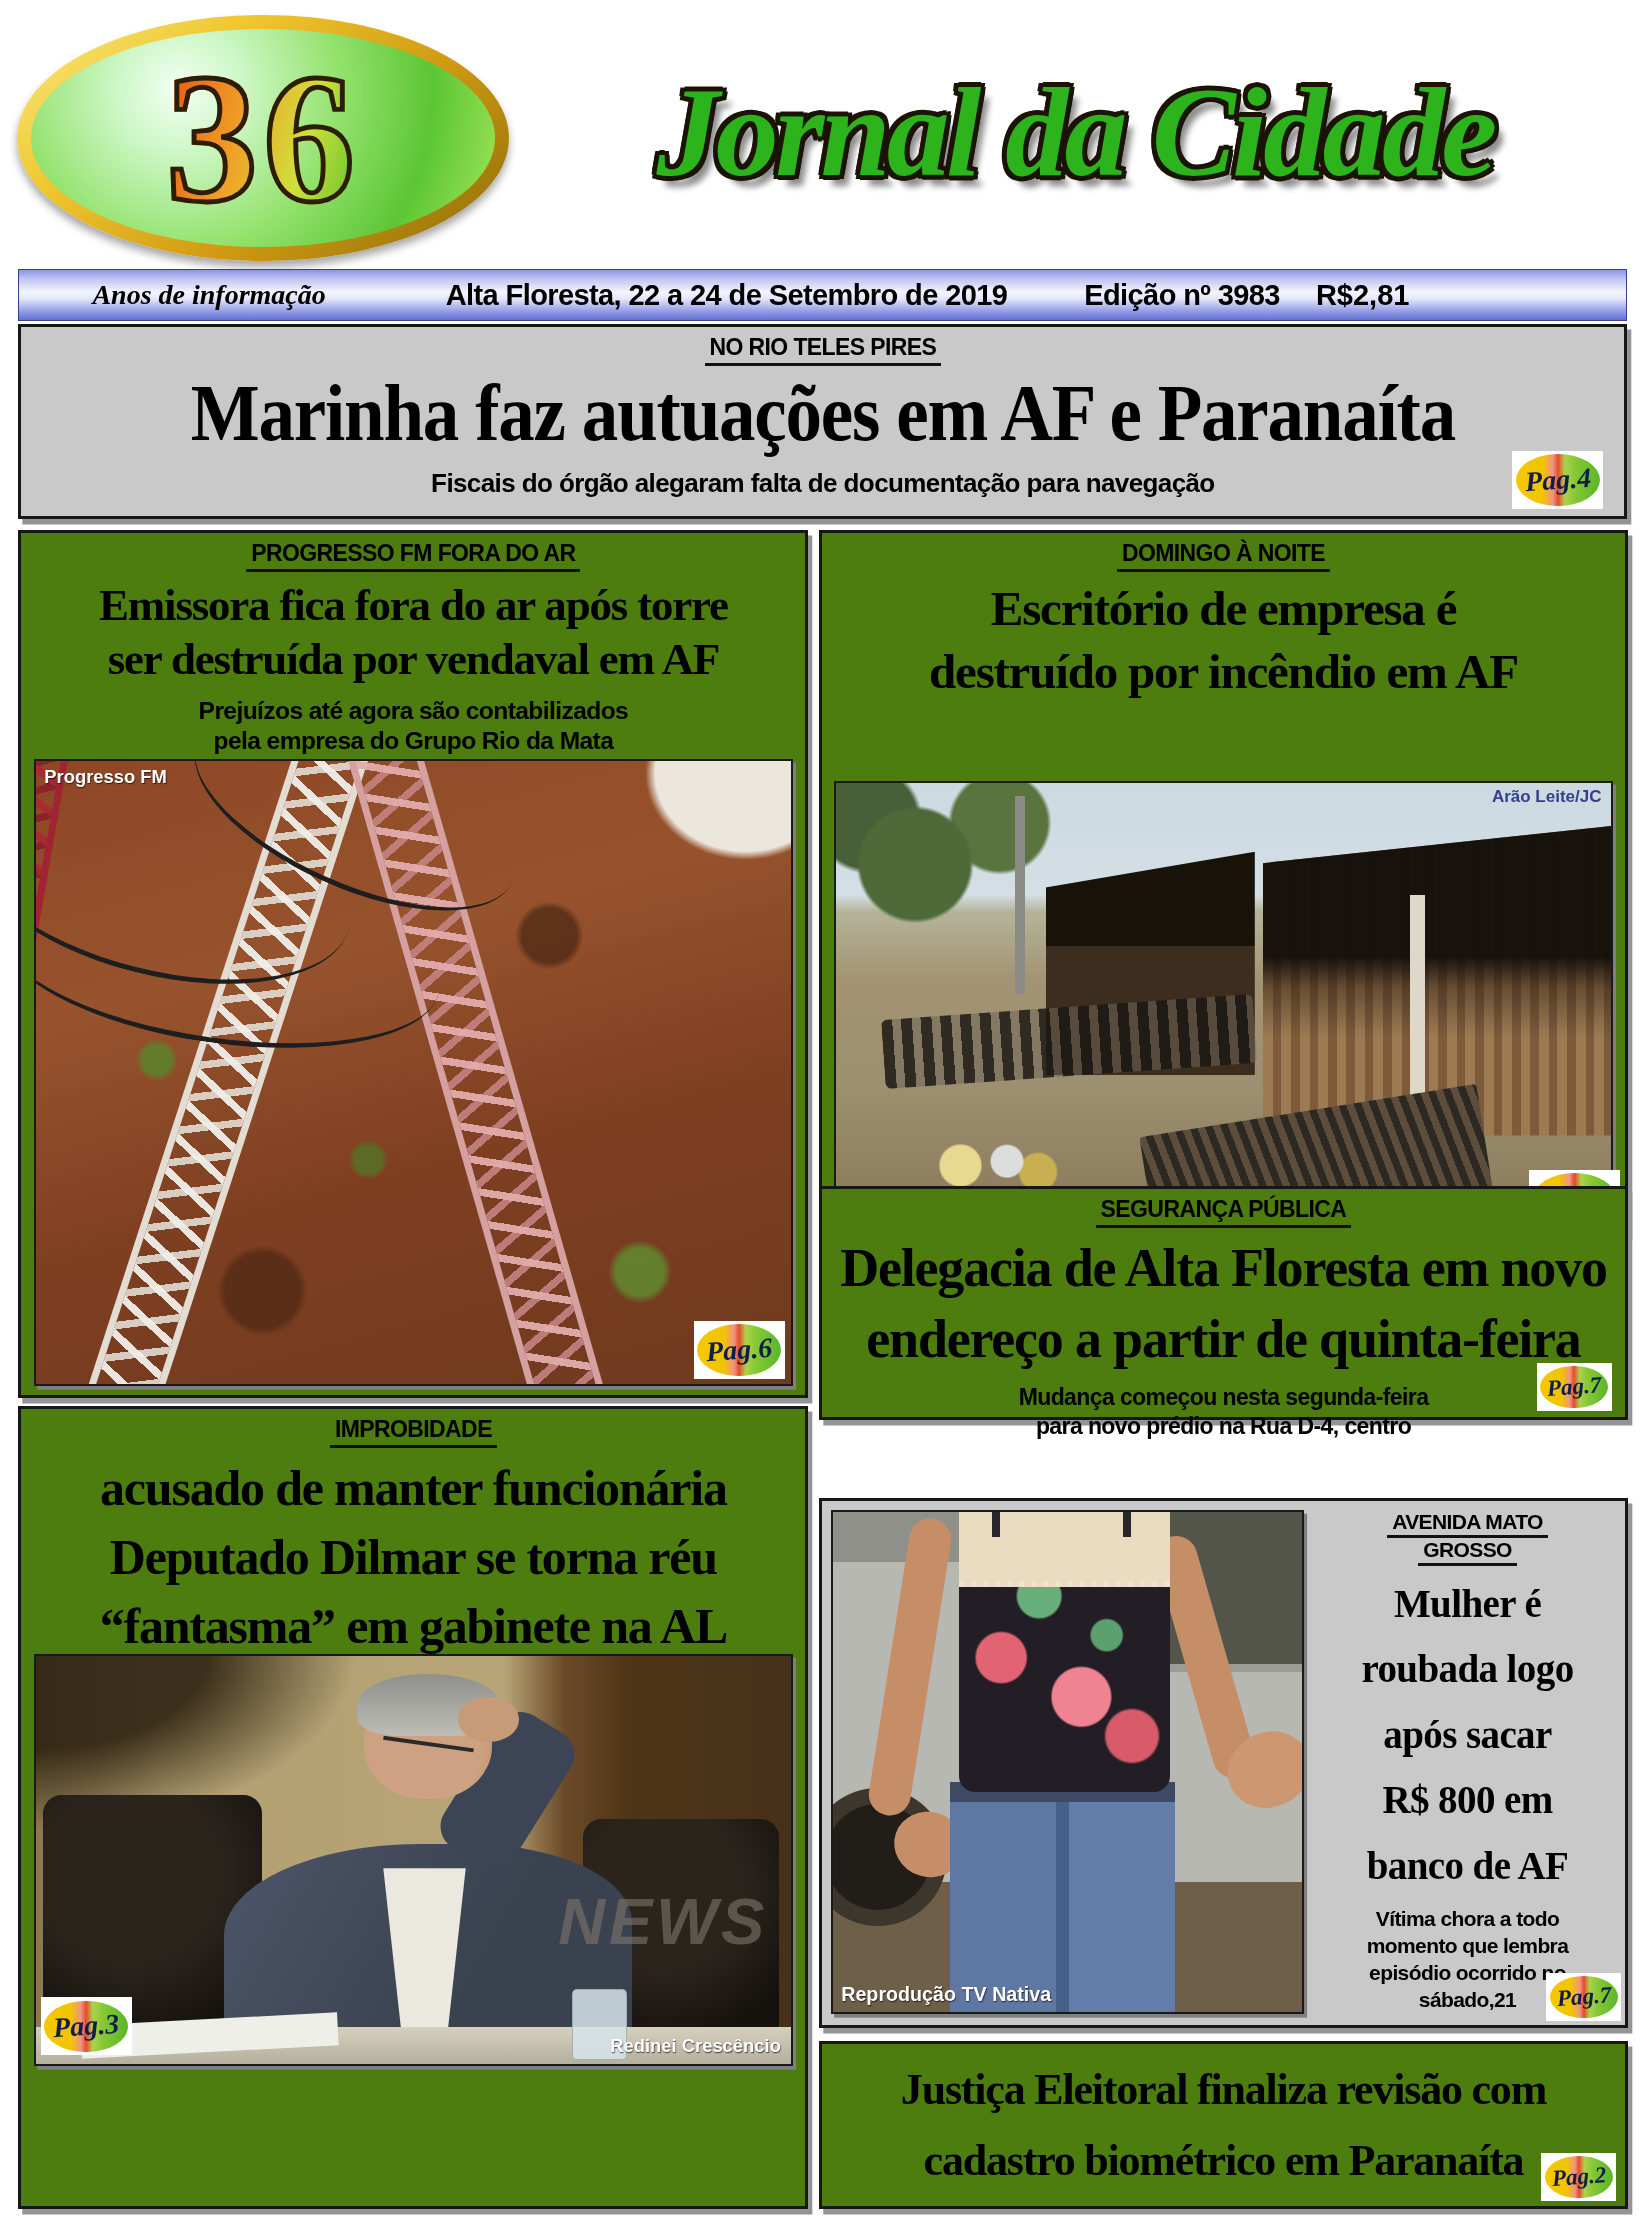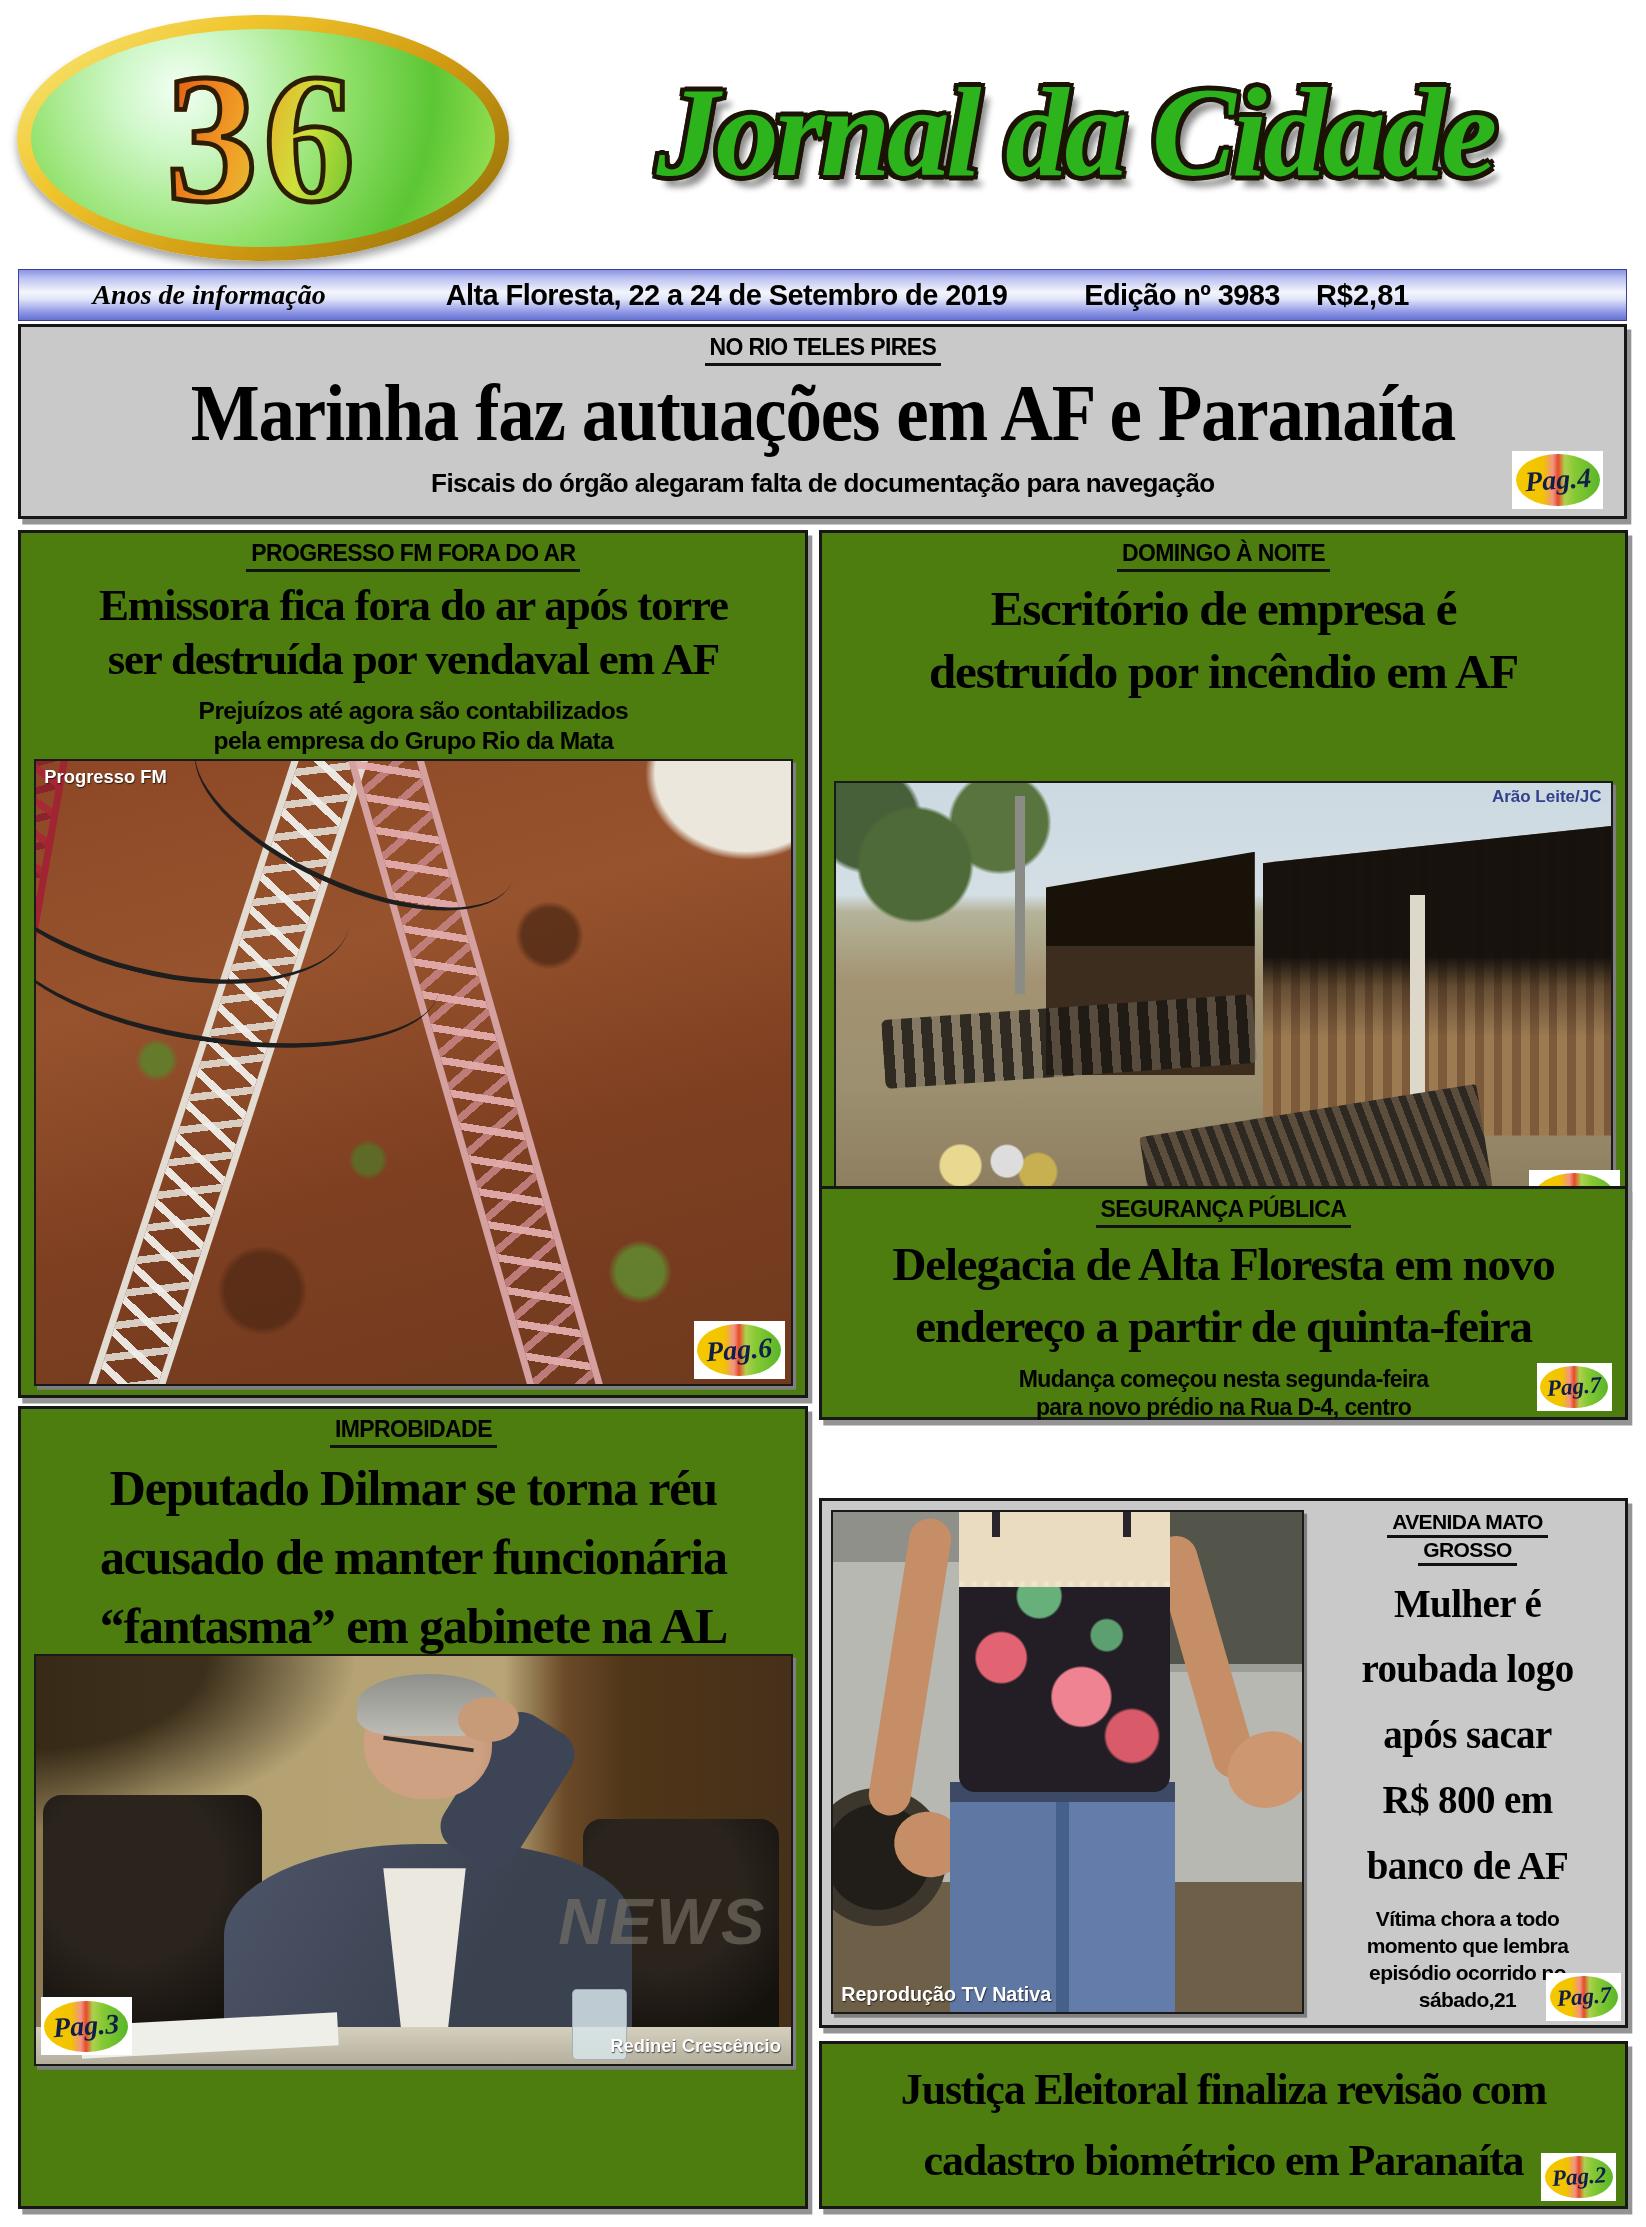--- a/index.html
+++ b/index.html
@@ -55,21 +55,21 @@
   .lead-hl{font-size:73px;line-height:1.16;margin-top:1.2px;transform:scaleY(1.1);transform-origin:center top;}
   .lead-sub{font-size:26px;margin-top:16px;}
 
   
   .pro-hl{font-size:45px;line-height:1.2;margin-top:6.1px;}
   .pro-sub{font-size:24.6px;line-height:1.2;margin-top:9.8px;}
   
   .inc-hl{font-size:49px;line-height:1.28;margin-top:6.1px;}
   .inc-sub{font-size:23px;line-height:1.26;margin-top:8.6px;}
   
-  .del-hl{font-size:47px;line-height:1.32;margin-top:4.9px;}
+  .del-hl{font-size:54px;line-height:1.32;margin-top:4.9px;}
   .del-sub{font-size:23px;line-height:1.24;margin-top:7.4px;}
   
   .dil-hl{font-size:50px;line-height:1.38;margin-top:6.1px;}
   
   .mul-kicker span{font-size:21px;border-bottom:3.1px solid #111;padding-bottom:1.2px;}
   .mul-hl{font-size:39px;line-height:1.68;letter-spacing:-0.6px;margin-top:4.9px;}
   .mul-sub{font-size:21px;line-height:1.3;margin-top:6.1px;}
   
   .jus-hl{font-size:44px;line-height:1.62;margin-top:9.8px;}
 
@@ -306,22 +306,22 @@
       <span class="pagoval"></span>
       <span class="pagtxt">Pag.7</span>
     </div>
   </div>
 
   <div class="box" id="dil-box">
     <div class="kicker">
       <span>IMPROBIDADE</span>
     </div>
     <div class="hl dil-hl">
+      <div>acusado de manter funcionária</div>
       <div>Deputado Dilmar se torna réu</div>
-      <div>acusado de manter funcionária</div>
       <div>“fantasma” em gabinete na AL</div>
     </div>
     <div class="photo ph-dilmar" id="dil-photo">
       <div class="layer pd-chair pd-chair-l"></div>
       <div class="layer pd-chair pd-chair-r"></div>
       <div class="layer pd-suit"></div>
       <div class="layer pd-shirt"></div>
       <div class="layer pd-arm"></div>
       <div class="layer pd-head"></div>
       <div class="layer pd-hair"></div>

